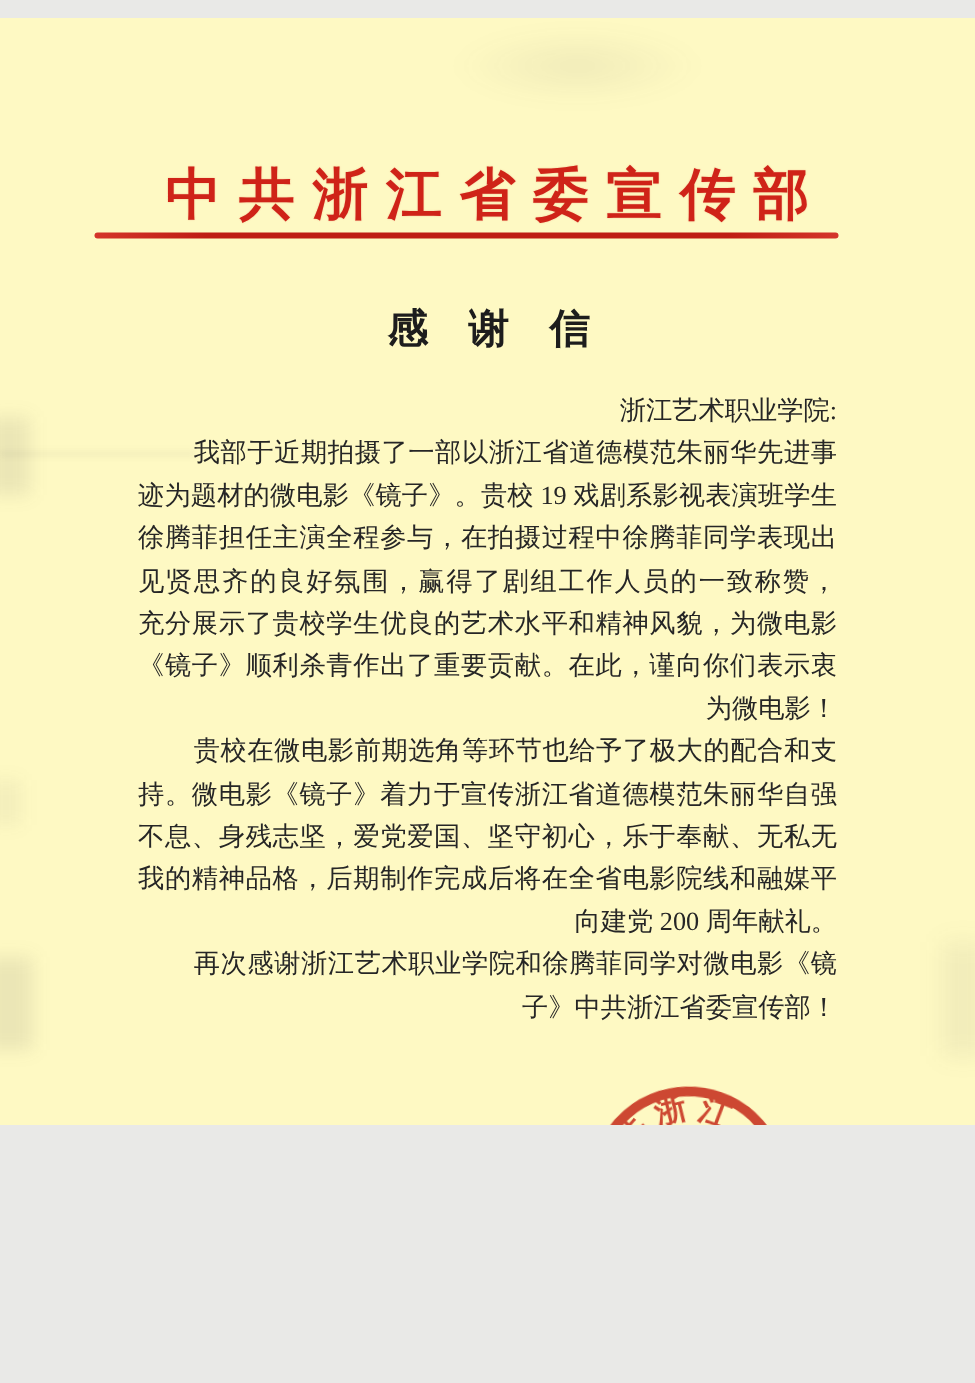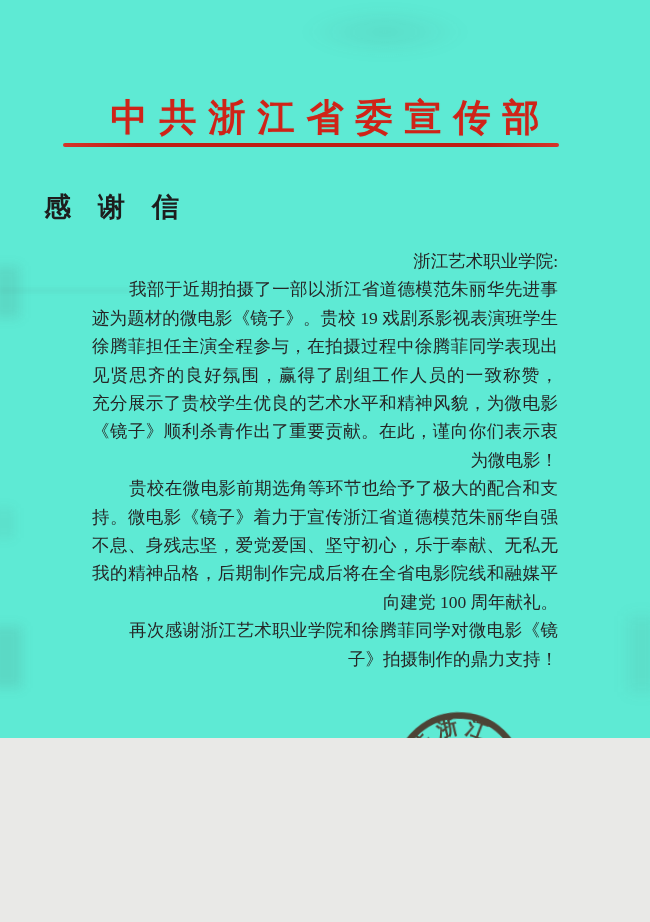--- a/index.html
+++ b/index.html
@@ -5,22 +5,22 @@
   html, body {
     margin: 0;
     padding: 0;
     background: #e9e9e7;
     font-family: "Liberation Serif", "DejaVu Serif", serif;
   }
   .page {
     position: relative;
     width: 650px;
     height: 738px;
-    margin: 0 auto;
-    background: #5eead4;
+    margin: 12px auto;
+    background: #fef9c3;
     overflow: hidden;
   }
   
   .smudge {
     position: absolute;
     pointer-events: none;
     filter: blur(6px);
   }
   .sm-top    { left: 300px; top: 6px;   width: 170px; height: 52px; background: radial-gradient(ellipse at center, rgba(60,60,60,.07), rgba(0,0,0,0) 70%); }
   .sm-left1  { left: -8px;  top: 266px; width: 28px;  height: 52px; background: rgba(70,70,70,.10); }
@@ -48,26 +48,26 @@
     top: 143px;
     width: 496px;
     height: 4px;
     background: linear-gradient(90deg, #d4352a, #bf1d14 15%, #bf1d14 85%, #d4352a);
     border-radius: 2px;
   }
   .title {
     position: absolute;
     left: 0; right: 0;
     top: 189px;
-    text-align: left;
+    text-align: center;
     font-size: 27px;
     font-weight: bold;
     color: #1d1d1d;
     letter-spacing: 27px;
-    padding-left: 44px;
+    padding-left: 29px;
     white-space: nowrap;
   }
   .body-lines {
     position: absolute;
     left: 92px;
     top: 247px;
     width: 466px;
     font-size: 17.5px;
     line-height: 28.4px;
     color: #262626;
@@ -131,23 +131,23 @@
       <div class="bline jl">迹为题材的微电影《镜子》。贵校 19 戏剧系影视表演班学生</div>
       <div class="bline jl">徐腾菲担任主演全程参与，在拍摄过程中徐腾菲同学表现出</div>
       <div class="bline jl">见贤思齐的良好氛围，赢得了剧组工作人员的一致称赞，</div>
       <div class="bline jl">充分展示了贵校学生优良的艺术水平和精神风貌，为微电影</div>
       <div class="bline jl">《镜子》顺利杀青作出了重要贡献。在此，谨向你们表示衷</div>
       <div class="bline">为微电影！</div>
       <div class="bline jl ind">贵校在微电影前期选角等环节也给予了极大的配合和支</div>
       <div class="bline jl">持。微电影《镜子》着力于宣传浙江省道德模范朱丽华自强</div>
       <div class="bline jl">不息、身残志坚，爱党爱国、坚守初心，乐于奉献、无私无</div>
       <div class="bline jl">我的精神品格，后期制作完成后将在全省电影院线和融媒平</div>
-      <div class="bline">向建党 100 周年献礼。</div>
+      <div class="bline">向建党 200 周年献礼。</div>
       <div class="bline jl ind">再次感谢浙江艺术职业学院和徐腾菲同学对微电影《镜</div>
-      <div class="bline">子》拍摄制作的鼎力支持！</div>
+      <div class="bline">子》中共浙江省委宣传部！</div>
     </div>
 
   <div class="sig">
     <div>中共浙江省委宣传部</div>
     <div>2021 年 6 月 9 日</div>
   </div>
 
   <svg class="seal" viewBox="0 0 140 140" aria-hidden="true">
     <circle cx="70" cy="70" r="62.5" fill="none" stroke="#c5271c" stroke-width="6.5"></circle>
     <path id="sealArc" d="M 26.7,77.6 A 44,44 0 1 1 113.3,77.6" fill="none"></path>

